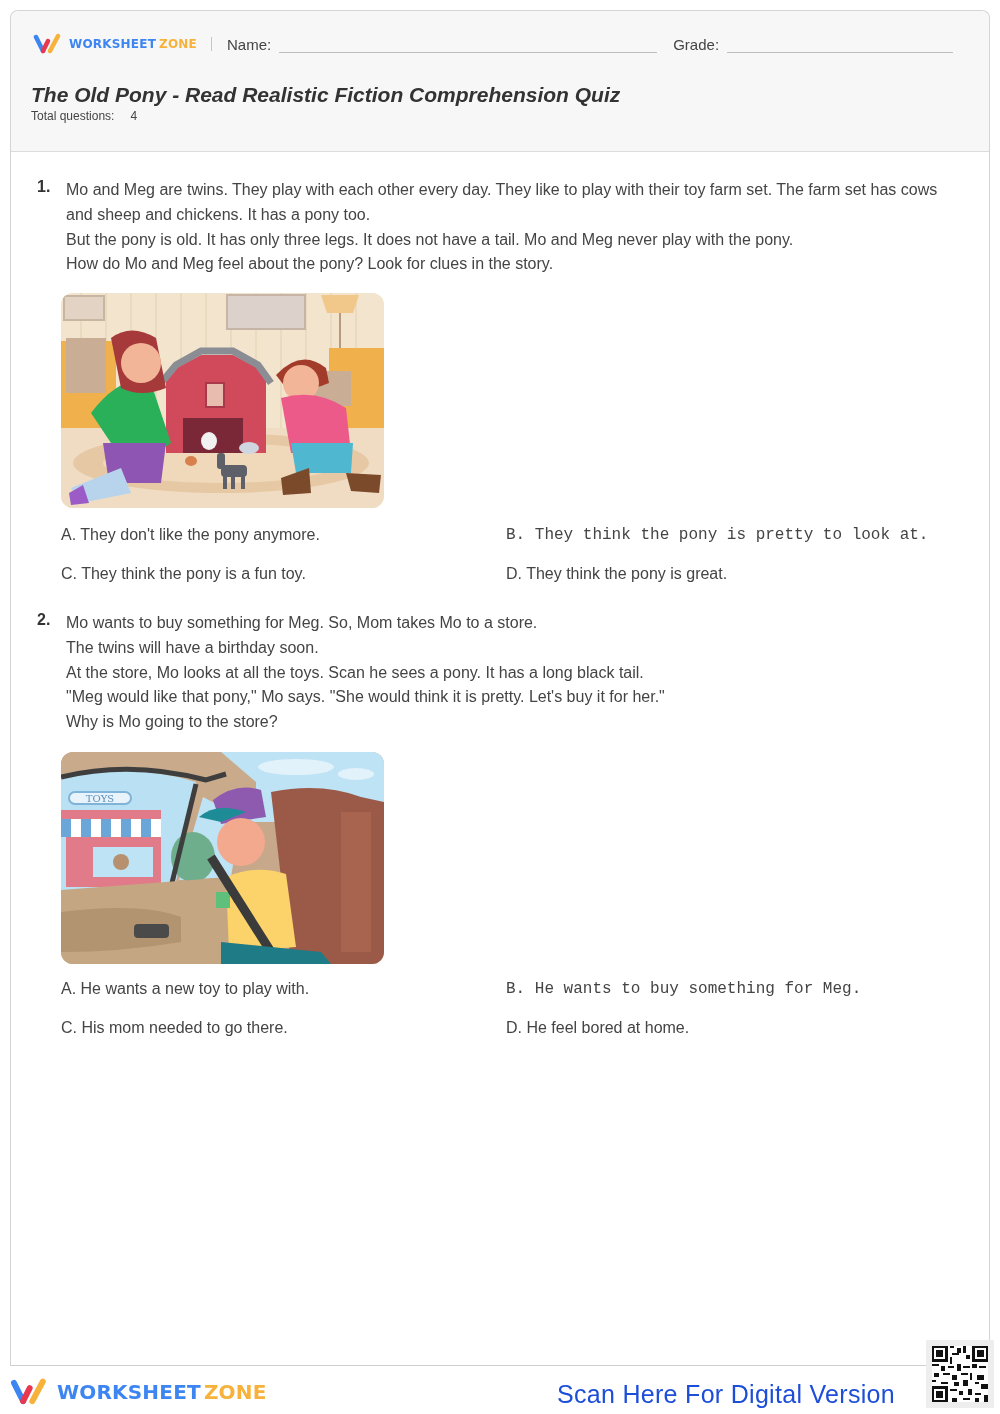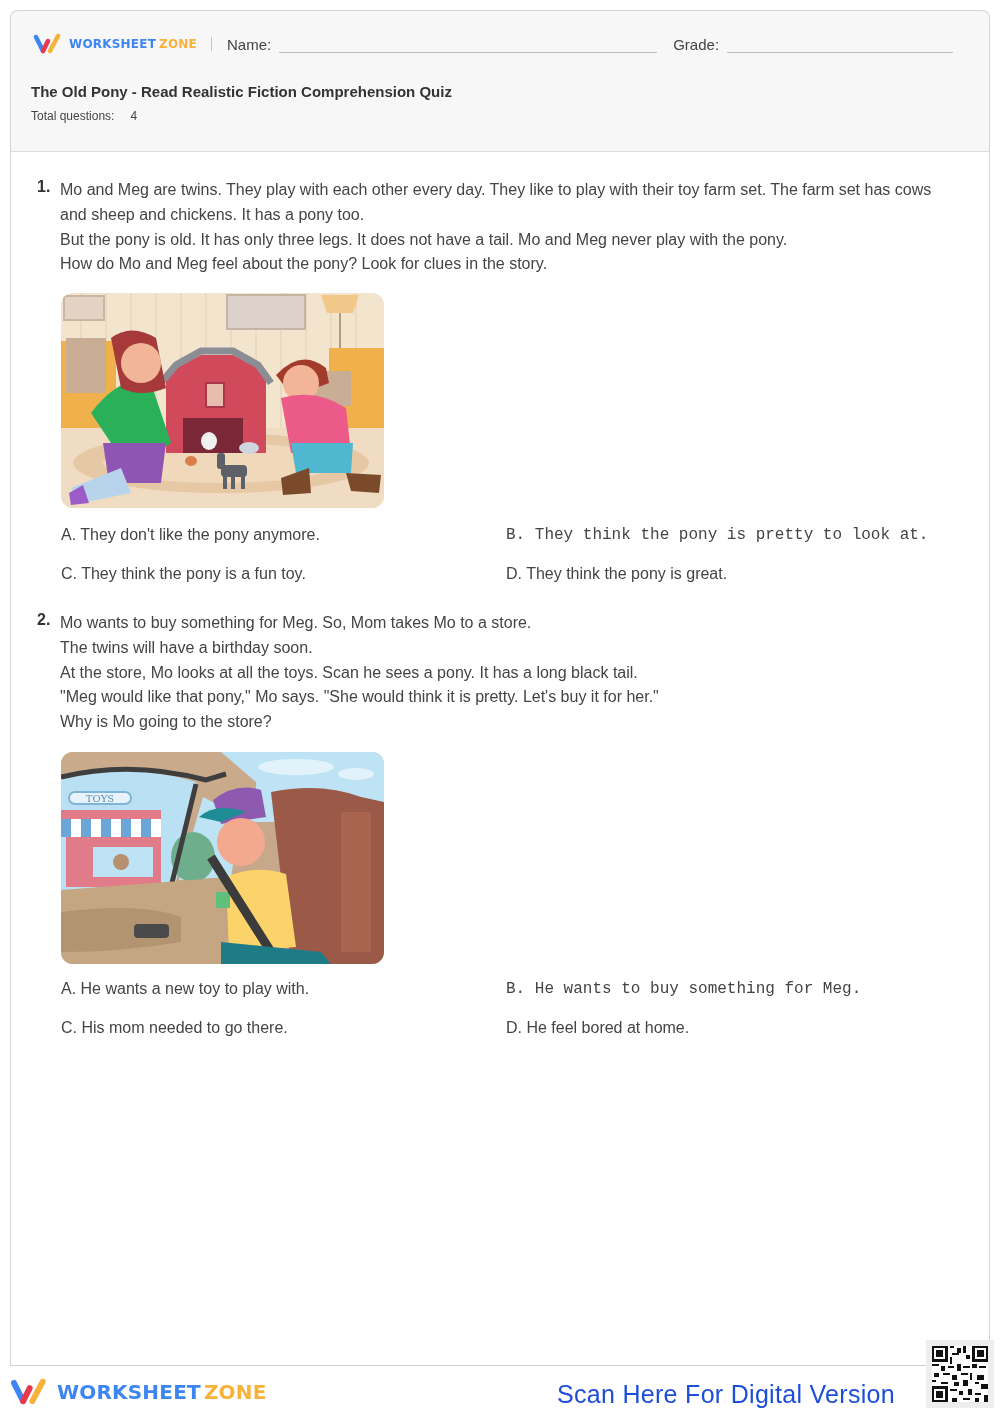--- a/index.html
+++ b/index.html
@@ -25,28 +25,28 @@
     .logo-text .w1 { color: #3d86f2; }
     .logo-text .w2 { color: #f7b23b; margin-left: 3px; }
     .sep { width: 1px; height: 14px; background: #c7c7c7; margin: 0 15px 0 14px; }
     .field-label { font-size: 15px; color: #444; font-family: "Liberation Sans", sans-serif; }
     .field-line { border-bottom: 1px solid #bdbdbd; height: 14px; margin-left: 8px; align-self: flex-end; margin-bottom: 2px; }
     .name-line { width: 378px; }
     .grade-label { margin-left: 16px; }
     .grade-line { width: 226px; }
     .title {
       position: absolute; top: 72px; left: 20px;
-      font-family: "Liberation Sans", sans-serif; font-weight: bold; font-size: 15px; color: #333;
+      font-family: "Liberation Sans", sans-serif; font-weight: bold; font-size: 21px; color: #333; font-style: italic;
     }
     .total { position: absolute; top: 98px; left: 20px; font-family: "Liberation Sans", sans-serif; font-size: 12px; color: #444; }
     .total .count { margin-left: 16px; }
 
     .question { position: absolute; left: 26px; width: 920px; }
     .q-num { position: absolute; left: 0; top: 0; font-family: "Liberation Sans", sans-serif; font-weight: bold; font-size: 16px; color: #333; }
-    .q-text { margin-left: 23px; font-family: "Liberation Sans", sans-serif; font-size: 16px; line-height: 24.8px; color: #444; }
+    .q-text { margin-left: 29px; font-family: "Liberation Sans", sans-serif; font-size: 16px; line-height: 24.8px; color: #444; }
     .q-text p { white-space: nowrap; }
     .q-text p.wrap { white-space: normal; }
     .q-img {
       margin-left: 24px; width: 323px; height: 215px; border-radius: 12px; overflow: hidden; position: relative;
     }
     .choices { margin-left: 24px; position: relative; width: 880px; height: 80px; }
     .choice { position: absolute; font-family: "Liberation Sans", sans-serif; font-size: 16px; color: #444; white-space: nowrap; }
     .c-a { left: 0; top: 0; text-align: center; }
     .c-b { left: 445px; top: 0; font-family: Liberation Mono, monospace; }
     .c-c { left: 0; top: 39px; }

